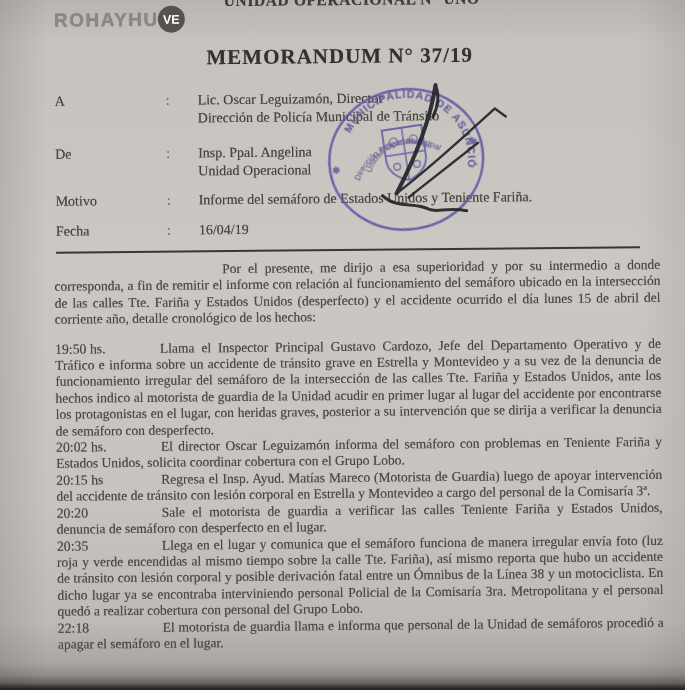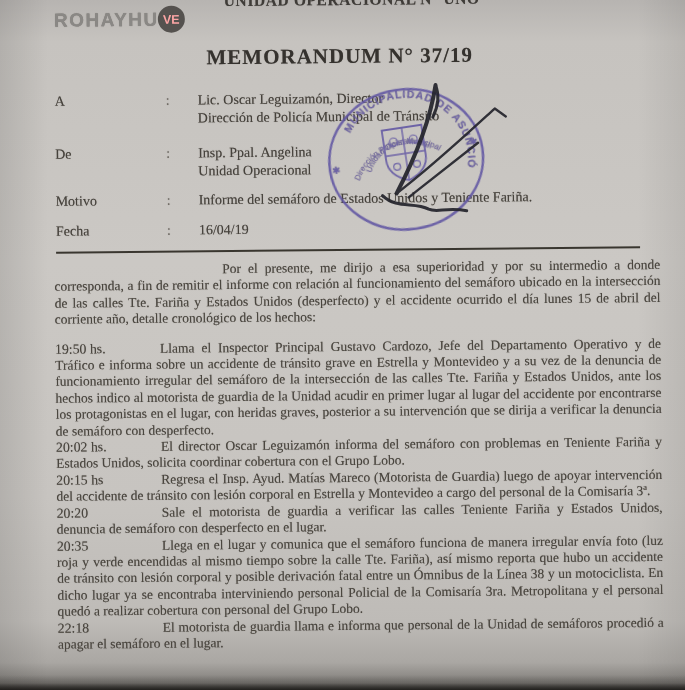--- a/index.html
+++ b/index.html
@@ -9,21 +9,21 @@
       linear-gradient(90deg, rgba(0,0,0,.10), rgba(0,0,0,0) 7%, rgba(0,0,0,0) 93%, rgba(0,0,0,.07)),
       linear-gradient(180deg,#b7b4b1 0%,#c6c3bf 6%,#cbc8c4 38%,#c7c4c0 72%,#bebbb7 90%,#aaa7a3 96%,#807d79 99%,#4c4a47 100%);
     font-family:"Liberation Serif", serif;color:#46423c;
   }
   .sheet{position:absolute;inset:0;transform:rotate(-0.55deg);transform-origin:50% 50%;
          text-shadow:0 0 .7px rgba(70,64,58,.55);}
   
   .logo{position:absolute;top:4px;left:57px;display:flex;align-items:center;
         font-family:"Liberation Sans", sans-serif;}
   .logo-text{font-weight:bold;font-size:19px;letter-spacing:1.5px;color:#8a8885;}
-  .logo-badge{width:27px;height:27px;border-radius:50%;background:#55524f;color:#fca5a5;
+  .logo-badge{width:27px;height:27px;border-radius:50%;background:#55524f;color:#ffffff;
         font-weight:bold;font-size:12.5px;display:flex;align-items:center;justify-content:center;
         margin-left:-1px;text-shadow:none;}
   .unit-line{position:absolute;top:-9px;left:95px;width:520px;text-align:center;
         font-weight:bold;font-size:15.5px;letter-spacing:.6px;color:#3f3c38;}
   .title{position:absolute;top:44px;left:0;width:100%;text-align:center;margin:0;
         font-size:21px;font-weight:bold;letter-spacing:1px;color:#35322e;}
   
   .meta{position:absolute;top:90px;left:57px;right:28px;font-size:14px;line-height:18px;}
   .meta-row{display:grid;grid-template-columns:111px 32px 1fr;}
   .r-a{margin-bottom:17px;} .r-de{margin-bottom:11px;} .r-motivo{margin-bottom:12px;}

